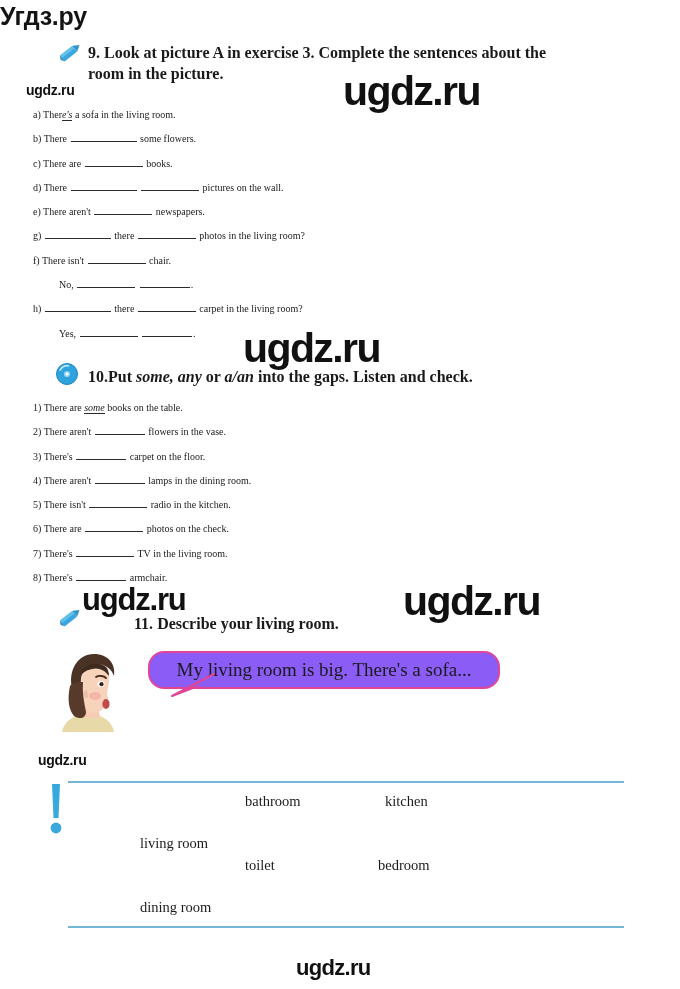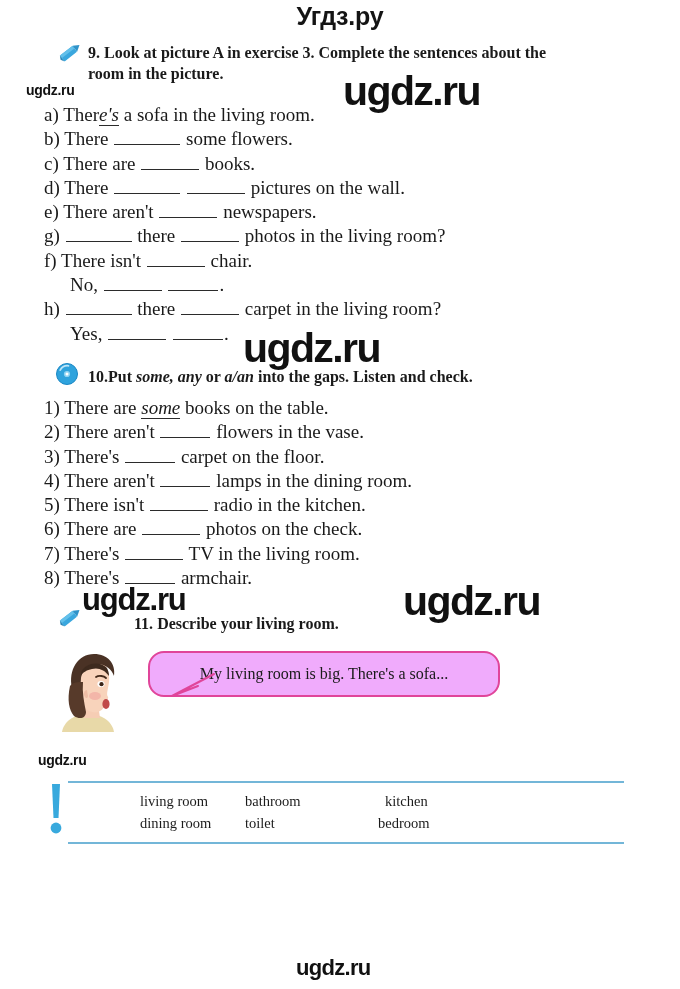--- a/index.html
+++ b/index.html
@@ -19,21 +19,20 @@
     width: 680px;
     height: 989px;
   }
 
   
   .site-header {
     position: absolute;
     top: 2px;
     left: 0;
     width: 680px;
-    text-align: center;
     font-family: "Liberation Sans", sans-serif;
     font-weight: bold;
     font-size: 25px;
     letter-spacing: -0.2px;
     color: #141414;
   }
 
   
   .wm {
     position: absolute;
@@ -77,23 +76,22 @@
   
   .cd {
     position: absolute;
     width: 22px;
     height: 22px;
   }
 
   
   .slist {
     position: absolute;
-    font-size: 19px;
+    font-size: 10px;
     line-height: 24.3px;
-    margin-left: 11px;
   }
   .slist .row { white-space: nowrap; }
   .slist .sub { padding-left: 26px; }
 
   .gap {
     display: inline-block;
     border-bottom: 1.3px solid #2b2b2b;
     height: 0.88em;
     vertical-align: baseline;
     margin: 0 1px;
@@ -106,28 +104,28 @@
     font-style: italic;
     border-bottom: 1.3px solid #2b2b2b;
   }
 
   
   .bubble {
     position: absolute;
     left: 148px;
     top: 651px;
     width: 352px;
-    height: 46px;
+    height: 38px;
     border: 2.1px solid #e0459a;
     border-radius: 16px;
-    background: #f0abfc;
+    background: #8b5cf6;
     display: flex;
     align-items: center;
     justify-content: center;
-    font-size: 16px;
+    font-size: 19px;
     color: #1a1a1a;
   }
   .bubble-tail {
     position: absolute;
     left: 168px;
     top: 672px;
     width: 54px;
     height: 28px;
   }
 
@@ -150,21 +148,21 @@
     border-bottom: 2.2px solid #73b6d8;
     padding: 7px 0 8px 0;
   }
   .vocab-row {
     display: flex;
     font-size: 14.5px;
     line-height: 22px;
     color: #1b1b1b;
   }
   .vocab-cell { flex: 0 0 auto; }
-  .vc1 { width: 177px; padding-left: 72px; }
+  .vc1 { width: 177px; padding-left: 72px; margin-top: 42px; }
   .vc2 { width: 133px; }
   .vc3 { width: 140px; }
 
   .bang {
     position: absolute;
     left: 44px;
     top: 782px;
     width: 24px;
     height: 56px;
   }

